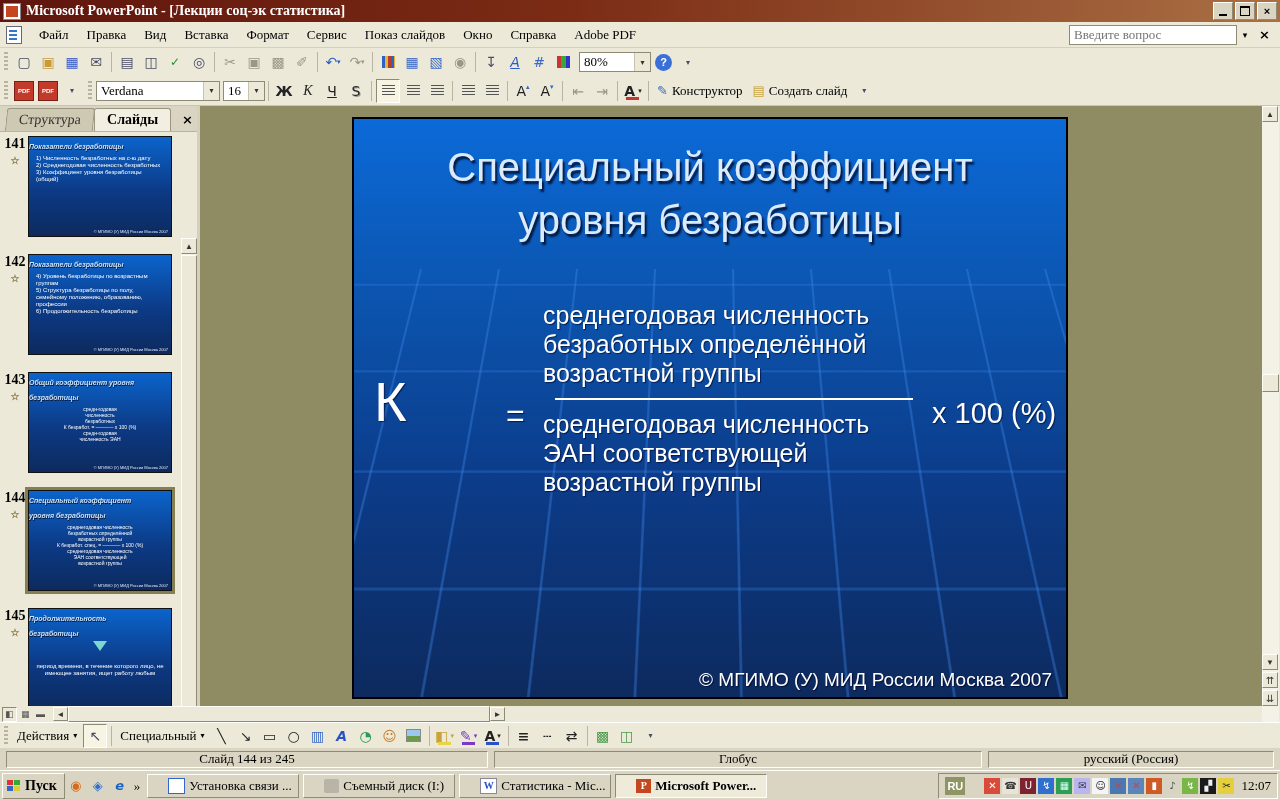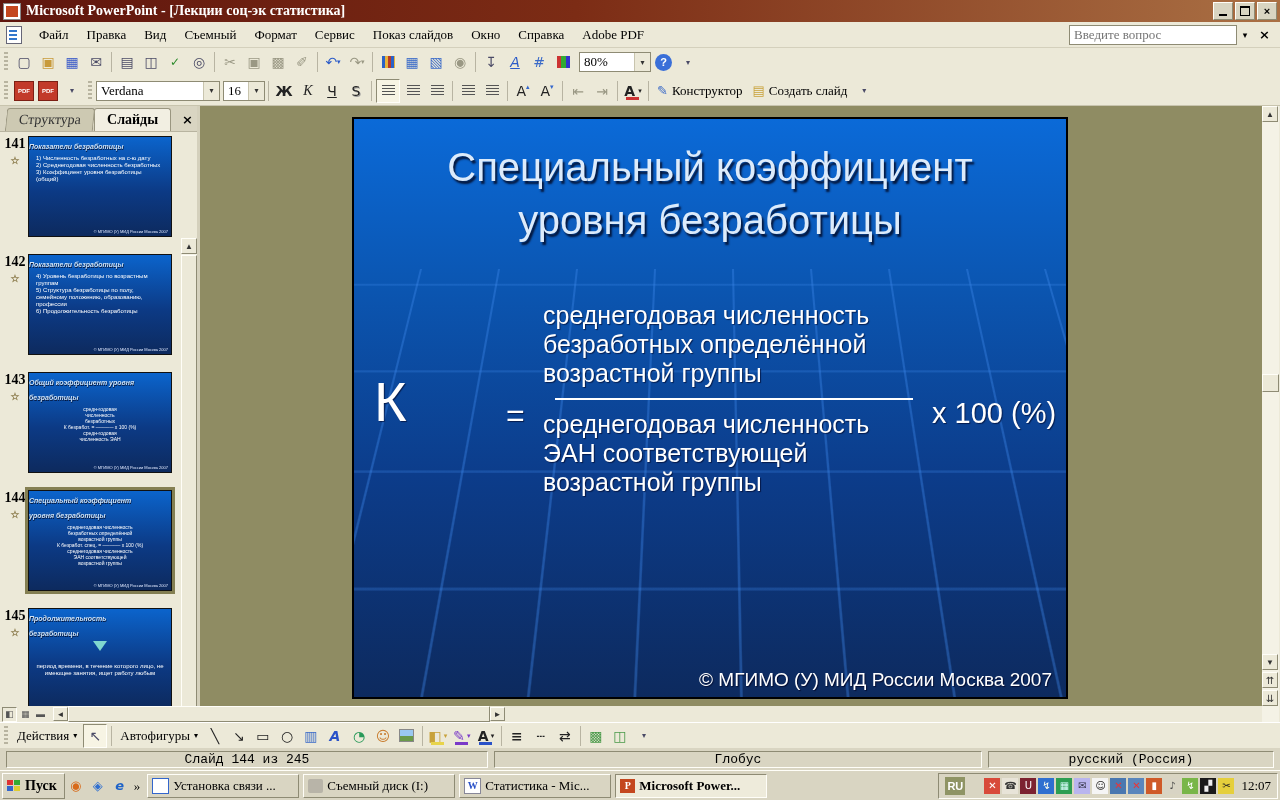--- a/index.html
+++ b/index.html
@@ -113,34 +113,34 @@
   .viewbtn{width:13px;height:13px;display:flex;align-items:center;justify-content:center;font-size:9px;
     color:#555;background:#ece9d8;margin-left:2px;}
   #hthumb{width:420px;height:14px;}
 
   
   #drawbar{top:722px;height:26px;border-top:1px solid #fff;}
   .labelbtn{display:flex;align-items:center;padding:2px 5px;font-size:13px;}
   .labelbtn .ic{margin-right:4px;font-family:"DejaVu Sans",sans-serif;}
 
   
-  #statusbar{left:0;top:748px;width:1280px;height:22px;background:#d9d5c2;display:flex;align-items:center;font-family:Liberation Mono, monospace;}
+  #statusbar{left:0;top:748px;width:1280px;height:22px;background:#d9d5c2;display:flex;align-items:center;}
   .spanel{height:17px;display:flex;align-items:center;justify-content:center;font-size:13px;margin-left:6px;box-sizing:border-box;}
   #sp1{width:482px;} #sp2{width:488px;} #sp3{width:286px;}
 
   
   #taskbar{left:0;top:770px;width:1280px;height:30px;background:#d9d5c2;border-top:1px solid #fffef8;
     display:flex;align-items:center;padding:0 2px;box-sizing:border-box;}
   #startbtn{height:24px;padding:0 7px 0 4px;display:flex;align-items:center;font:bold 14px "Liberation Serif",serif;}
   .winflag{width:14px;height:12px;display:grid;grid-template-columns:6px 6px;grid-template-rows:5px 5px;gap:1px;margin-right:4px;}
   .winflag span{display:block;}
   .ql{width:18px;height:18px;display:flex;align-items:center;justify-content:center;
     font:bold 13px "DejaVu Sans",sans-serif;margin:0 2px;}
   .chev{font-size:13px;margin:0 3px;}
-  .task{width:152px;height:24px;display:flex;align-items:center;padding:0 4px;margin-left:4px;
+  .task{width:152px;height:24px;display:flex;align-items:center;padding:0 20px;margin-left:4px;
     font-size:13px;white-space:nowrap;overflow:hidden;box-sizing:border-box;background:#d9d5c2;}
   .task.active{background:#eeebdb;}
   .task .ti{width:15px;height:14px;margin-right:4px;flex:none;display:flex;align-items:center;justify-content:center;
     font:bold 10px "Liberation Serif",serif;}
   #tray{margin-left:auto;display:flex;align-items:center;height:24px;padding:0 6px;}
   .lang{width:20px;height:18px;background:#8f9464;color:#fff;display:flex;align-items:center;justify-content:center;
     font:bold 11px "Liberation Sans",sans-serif;margin-right:18px;}
   .tico{width:16px;height:16px;margin:0 1px;display:flex;align-items:center;justify-content:center;
     font-size:10px;font-family:"DejaVu Sans",sans-serif;overflow:hidden;}
   #clock{margin-left:6px;font-size:13px;}
@@ -162,21 +162,21 @@
         <span>×</span>
       </span>
   </span>
 </div>
 
 <div id="menubar" class="abs">
   <span class="docicon"></span>
   <span class="menuitem">Файл</span>
   <span class="menuitem">Правка</span>
   <span class="menuitem">Вид</span>
-  <span class="menuitem">Съемный</span>
+  <span class="menuitem">Вставка</span>
   <span class="menuitem">Формат</span>
   <span class="menuitem">Сервис</span>
   <span class="menuitem">Показ слайдов</span>
   <span class="menuitem">Окно</span>
   <span class="menuitem">Справка</span>
   <span class="menuitem">Adobe PDF</span>
   <span id="questionbox">
     <input placeholder="Введите вопрос" style="">
     <span class="dropbtn">
         <span>▾</span>
@@ -492,21 +492,21 @@
   <span class="handle"></span>
   <span class="labelbtn">
     <span>Действия</span>
     <span style="font-size:8px;margin-left:4px">▾</span>
   </span>
   <span class="tbtn pressed">
       <span>↖</span>
     </span>
   <span class="tsep"></span>
   <span class="labelbtn">
-    <span>Автофигуры</span>
+    <span>Специальный</span>
     <span style="font-size:8px;margin-left:4px">▾</span>
   </span>
   <span class="tbtn" style="color:#222">
       <span>╲</span>
     </span>
   <span class="tbtn" style="color:#222">
       <span>↘</span>
     </span>
   <span class="tbtn" style="color:#222">
       <span>▭</span>

